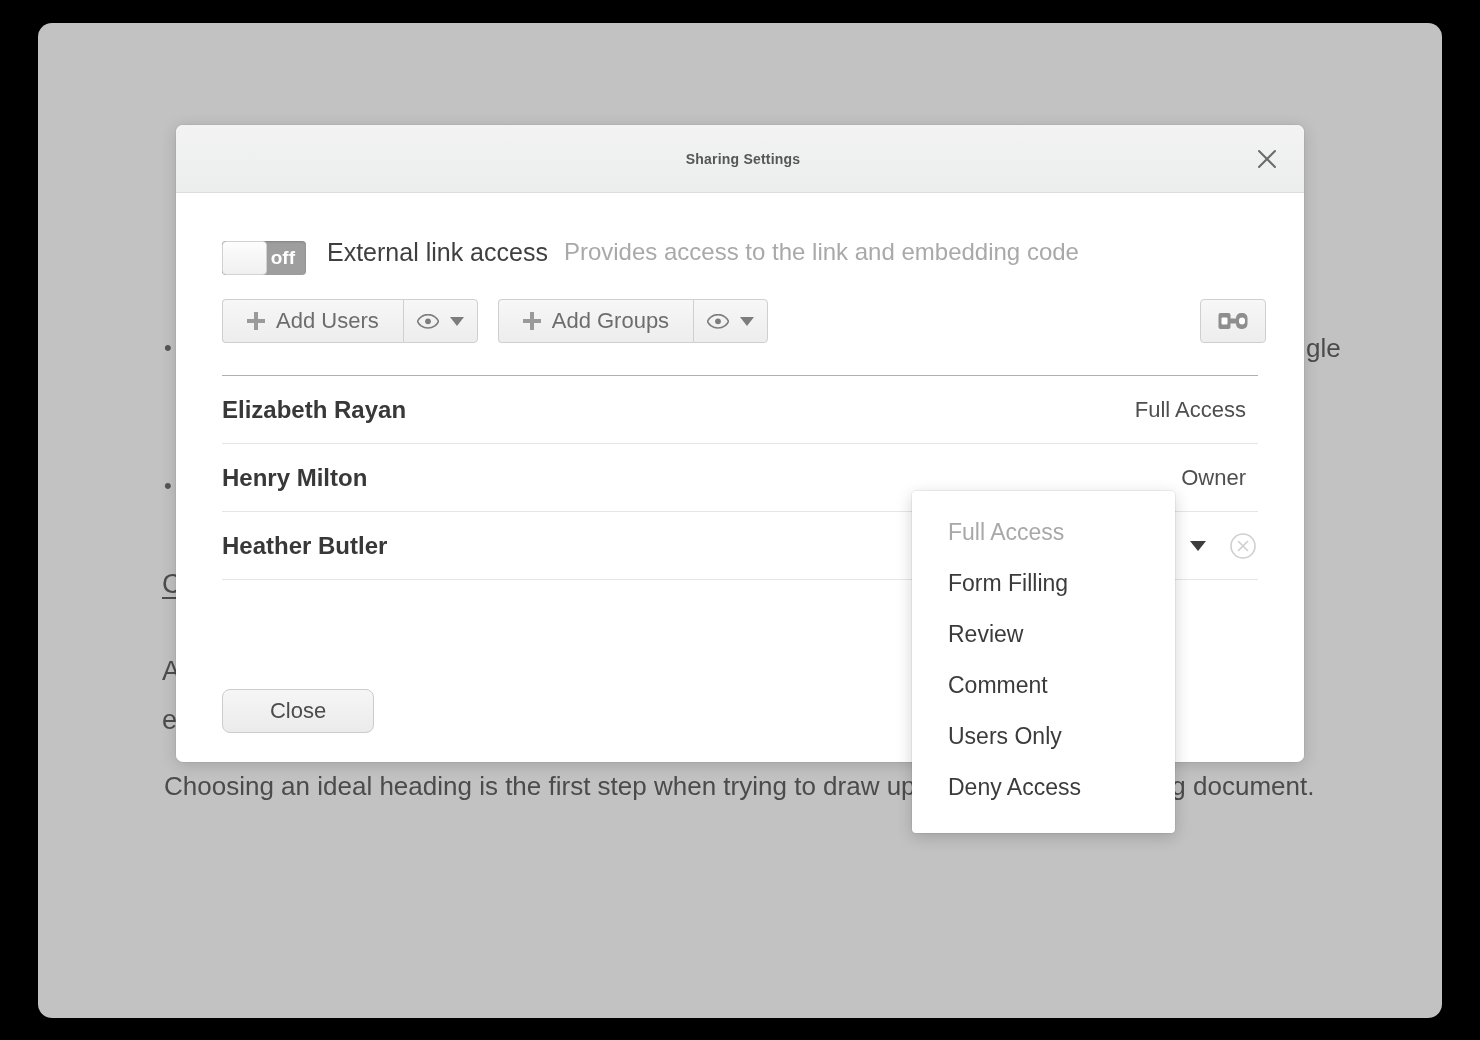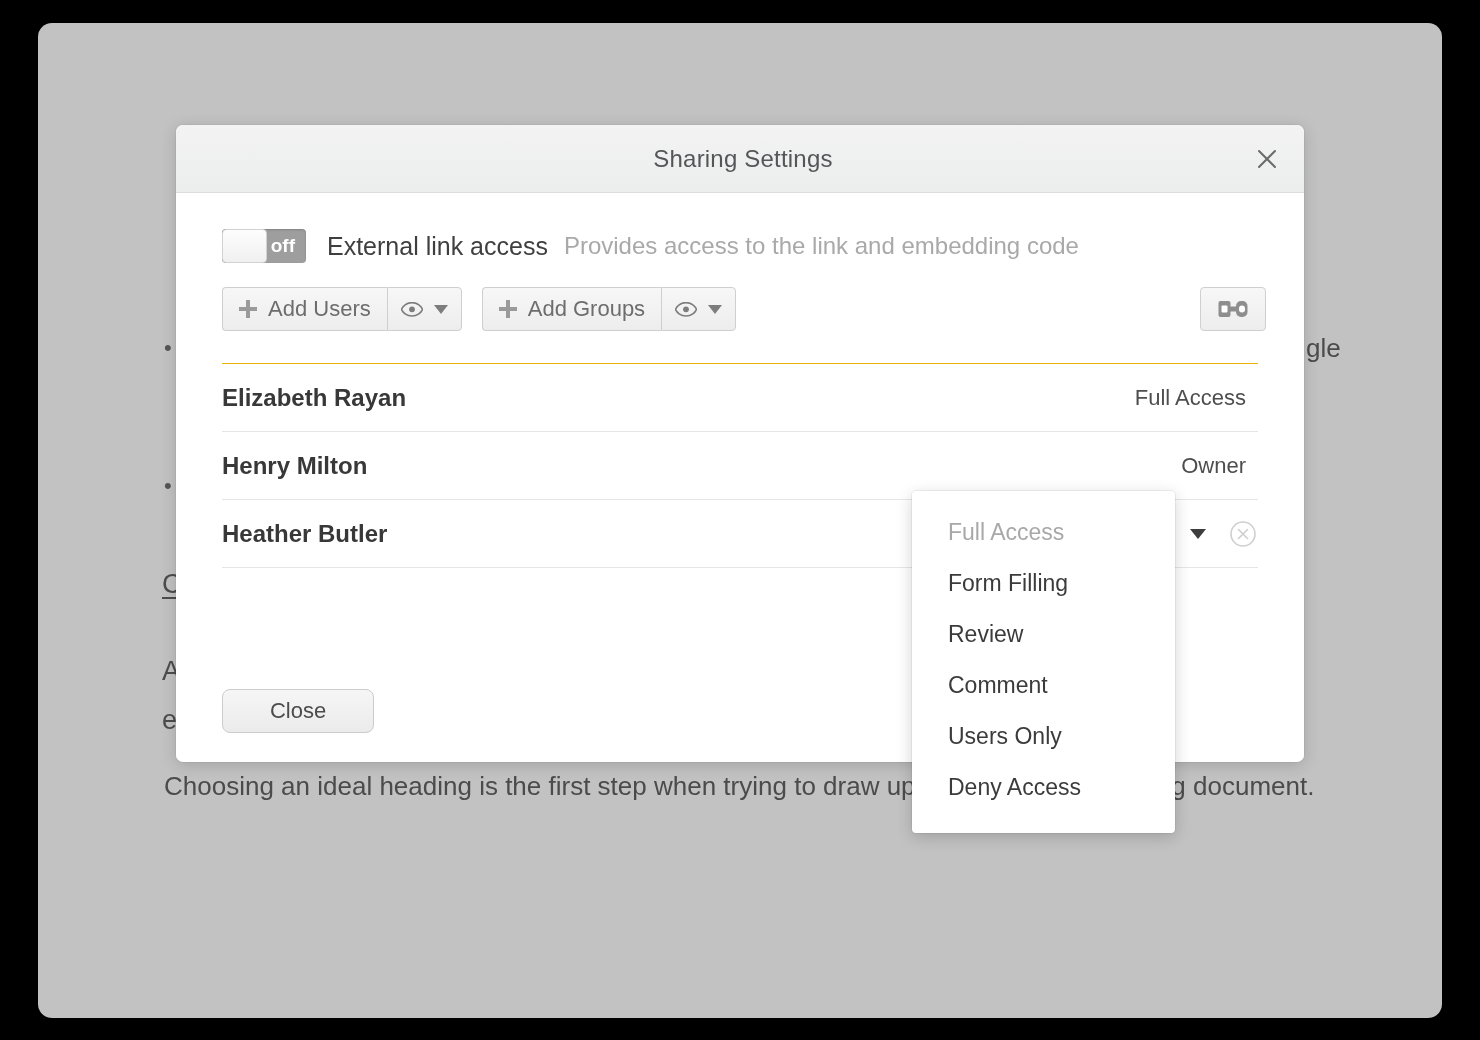--- a/index.html
+++ b/index.html
@@ -69,22 +69,22 @@
     position: relative;
     height: 68px;
     background: linear-gradient(to bottom, #f3f3f3 0%, #eceded 100%);
     border-bottom: 1px solid #dcdcdc;
     border-radius: 7px 7px 0 0;
     display: flex;
     align-items: center;
     justify-content: center;
   }
   .modal-title {
-    font-size: 24px;
-    font-weight: normal;
+    font-size: 14px;
+    font-weight: bold;
     color: #555658;
     letter-spacing: 0.2px;
     margin-left: 6px;
   }
   .close-x {
     position: absolute;
     right: 20px;
     top: 50%;
     transform: translateY(-50%);
     width: 34px;
@@ -113,20 +113,21 @@
   .switch {
     position: relative;
     width: 84px;
     height: 34px;
     border-radius: 4px;
     background: #9e9e9e;
     box-shadow: inset 0 1px 2px rgba(0,0,0,0.18);
     flex: 0 0 auto;
     cursor: pointer;
     overflow: hidden;
+    margin-top: 12px;
   }
   .switch .knob {
     position: absolute;
     left: 0; top: 0;
     width: 45px; height: 34px;
     background: linear-gradient(to bottom, #fdfdfd, #f0f0f0);
     border: 1px solid #d2d2d2;
     border-radius: 4px;
   }
   .switch .state {
@@ -158,21 +159,21 @@
   }
   .btn-group { display: flex; margin-right: 20px; }
   .btn {
     background: linear-gradient(to bottom, #f7f7f7, #ededed);
     border: 1px solid #cfcfcf;
     color: #6d6d6d;
     font-size: 22px;
     display: flex;
     align-items: center;
     height: 44px;
-    padding: 0 16px;
+    padding: 0 24px;
     cursor: pointer;
   }
   .btn-main { border-radius: 4px 0 0 4px; border-right: none; }
   .btn-drop {
     border-radius: 0 4px 4px 0;
     padding: 0 13px;
     gap: 11px;
   }
   .plus-icon { margin-right: 11px; display: block; }
   .eye-icon { display: block; }

